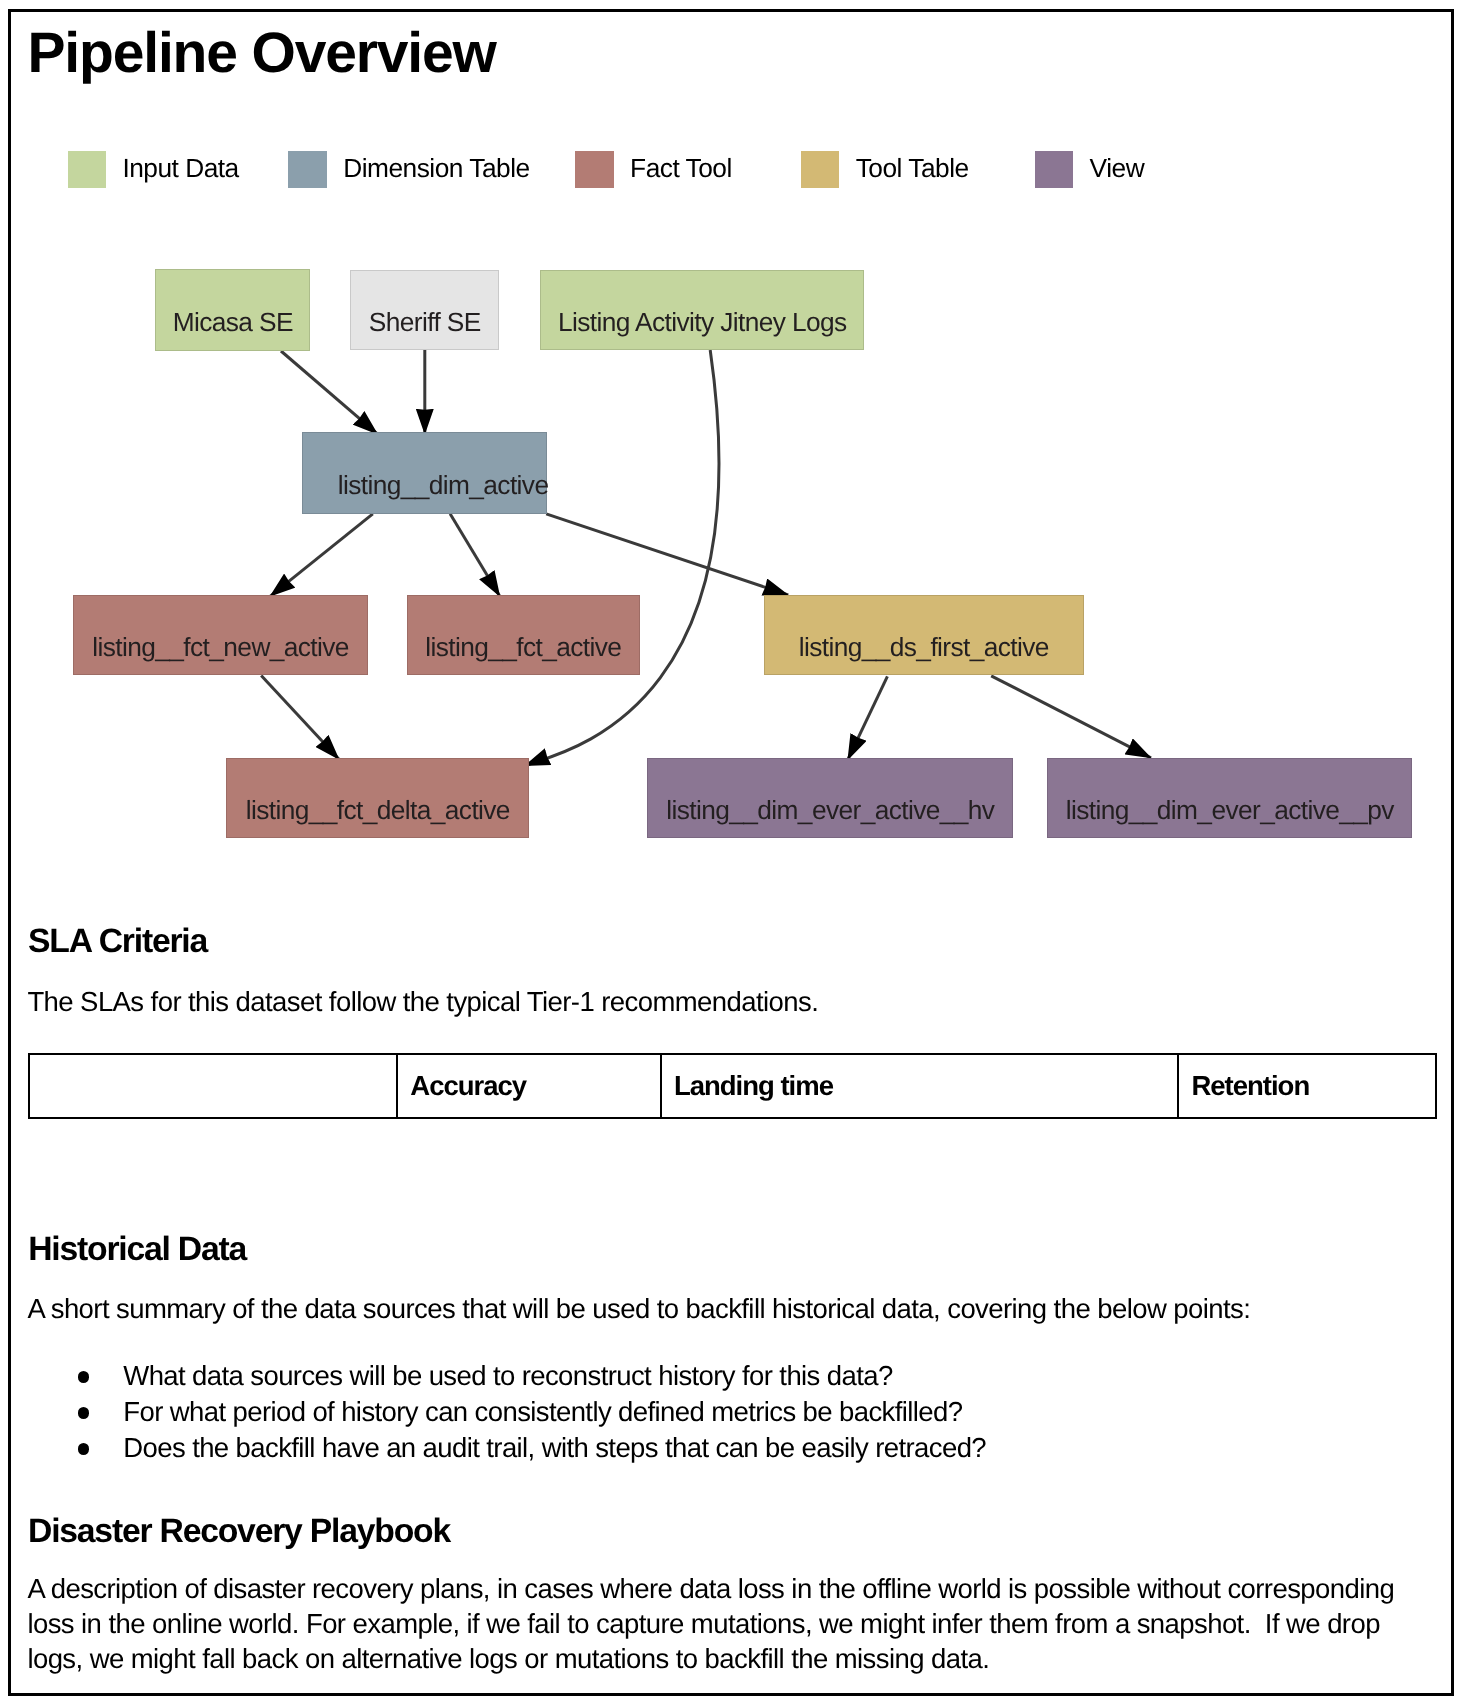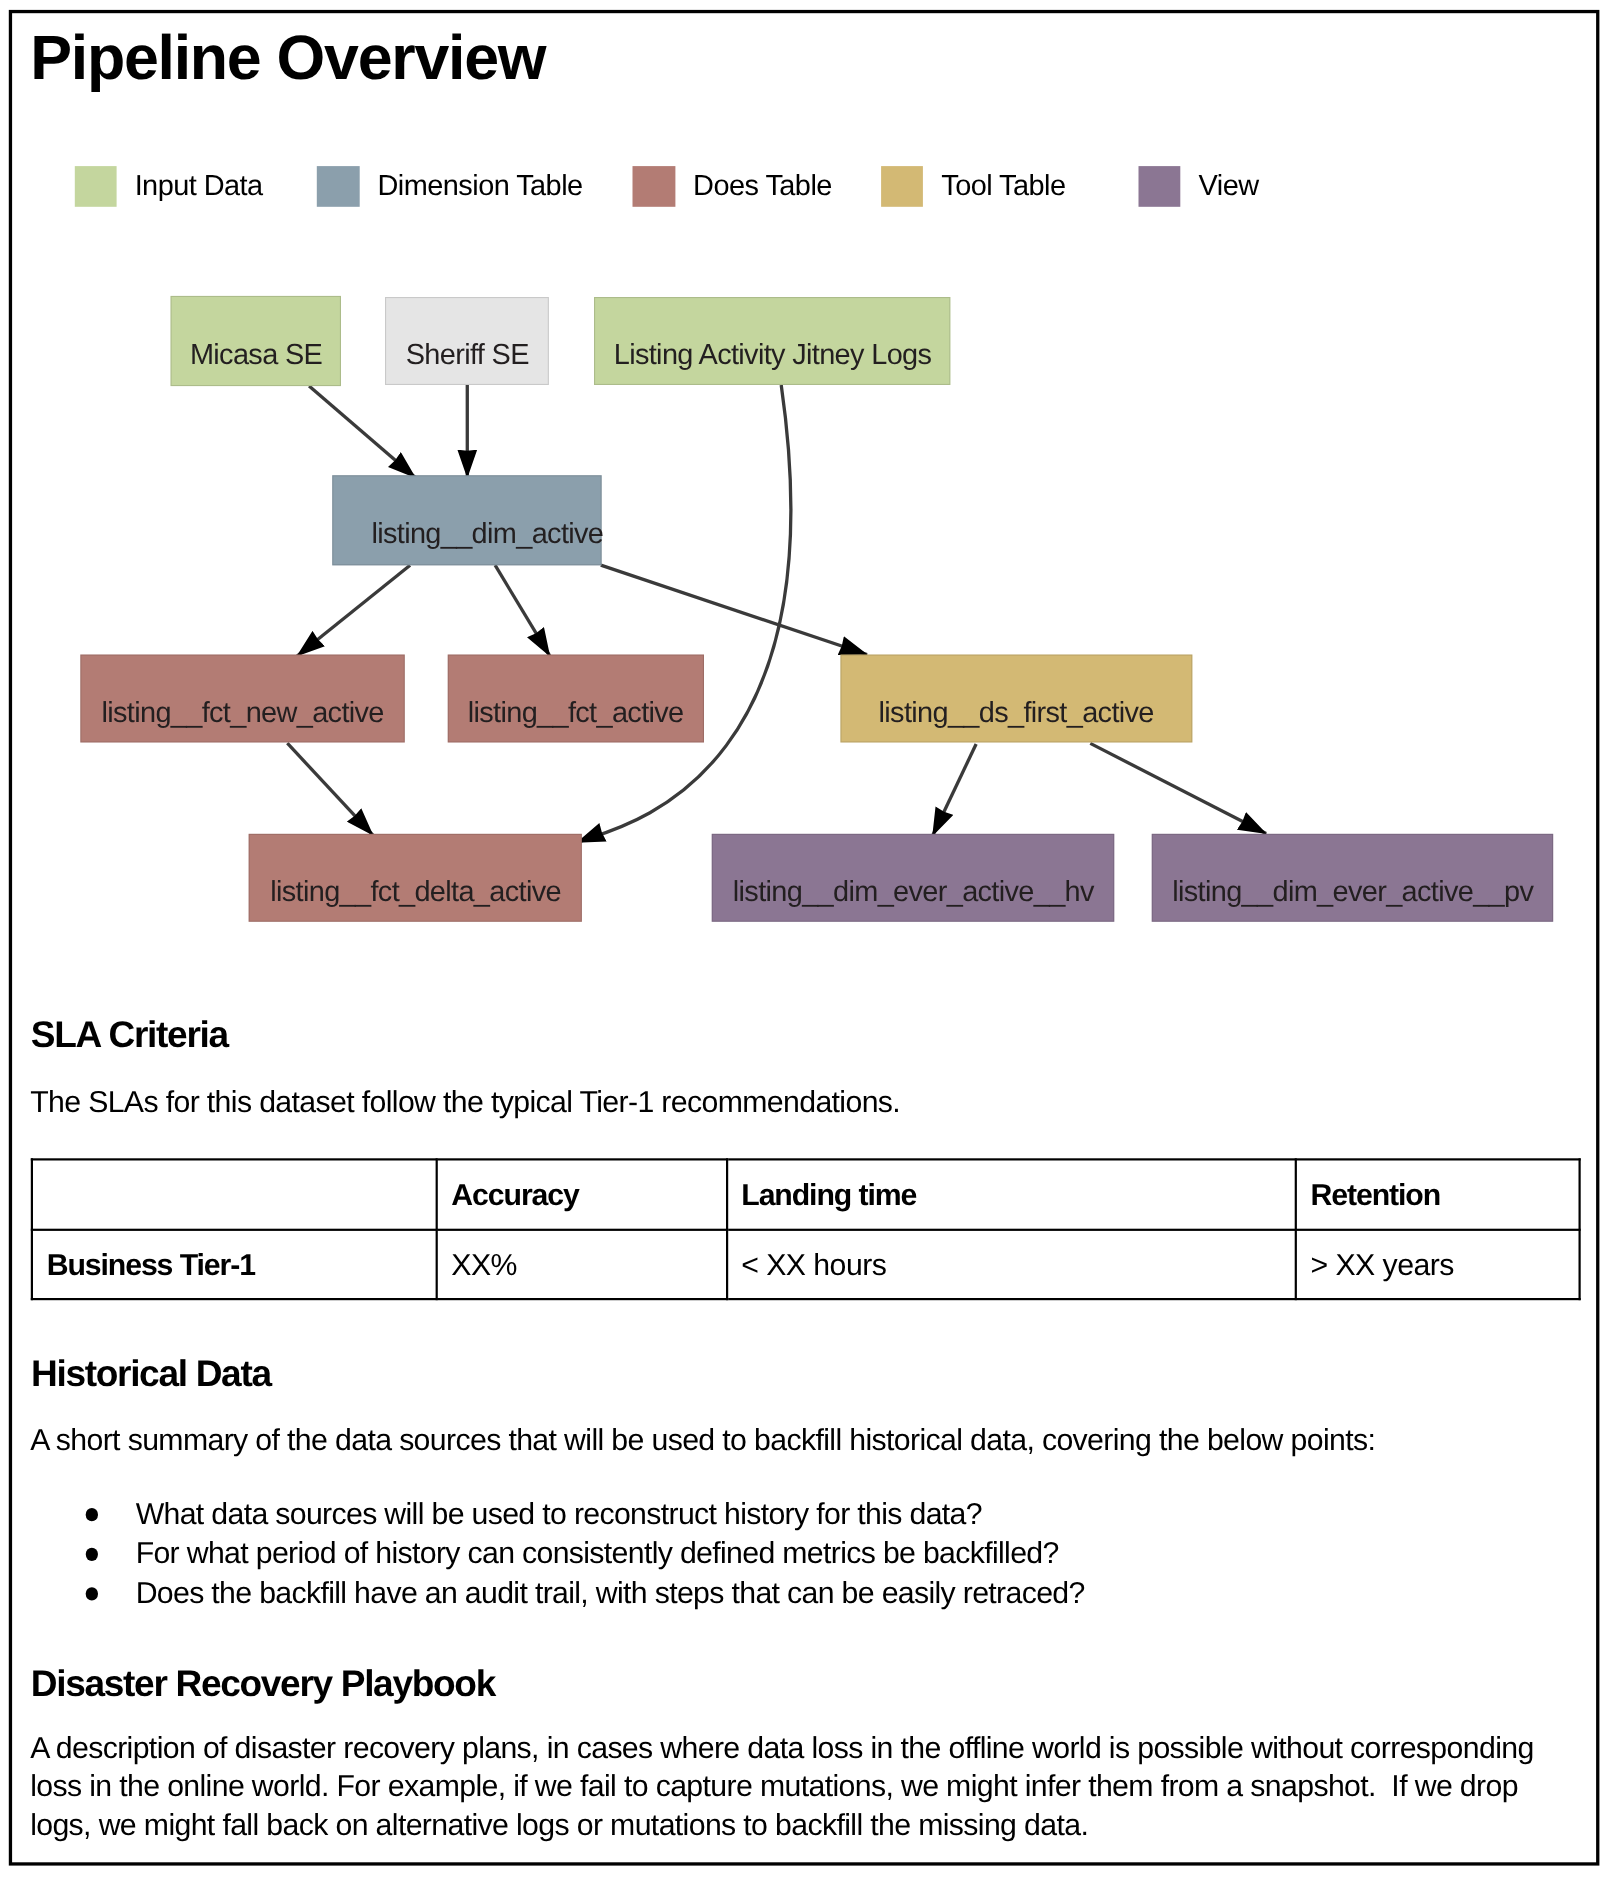--- a/index.html
+++ b/index.html
@@ -43,21 +43,21 @@
     <div class="legend-item" style="left:67.6px">
       <span class="legend-swatch" style="background: rgb(196, 214, 158);"></span>
       <span class="legend-label">Input Data</span>
     </div>
     <div class="legend-item" style="left:288.4px">
       <span class="legend-swatch" style="background: rgb(139, 159, 172);"></span>
       <span class="legend-label">Dimension Table</span>
     </div>
     <div class="legend-item" style="left:575.3px">
       <span class="legend-swatch" style="background: rgb(179, 124, 116);"></span>
-      <span class="legend-label">Does Table</span>
+      <span class="legend-label">Fact Tool</span>
     </div>
     <div class="legend-item" style="left:800.9px">
       <span class="legend-swatch" style="background: rgb(211, 185, 116);"></span>
       <span class="legend-label">Tool Table</span>
     </div>
     <div class="legend-item" style="left:1034.8px">
       <span class="legend-swatch" style="background: rgb(139, 118, 147);"></span>
       <span class="legend-label">View</span>
     </div>
   </div>
@@ -123,26 +123,20 @@
         <col style="width:517.5px">
         <col style="width:257.7px">
       </colgroup>
     <tbody>
       <tr>
         <td class="bold"></td>
         <td class="bold">Accuracy</td>
         <td class="bold">Landing time</td>
         <td class="bold">Retention</td>
       </tr>
-      <tr>
-        <td class="bold">Business Tier-1</td>
-        <td>XX%</td>
-        <td>&lt; XX hours</td>
-        <td>&gt; XX years</td>
-      </tr>
     </tbody>
   </table>
 
   <div class="h2" style="left:28.2px;top:1232.6px">Historical Data</div>
   <div class="para" style="left:27.4px;top:1290.5px">A short summary of the data sources that will be used to backfill historical data, covering the below points:</div>
 
   <div id="bullets">
     <span class="bullet-dot" style="left:77.7px;top:1371.1px"></span>
     <span class="bullet-text" style="left:123.3px;top:1357.6px">What data sources will be used to reconstruct history for this data?</span>
     <span class="bullet-dot" style="left:77.7px;top:1407.1px"></span>

